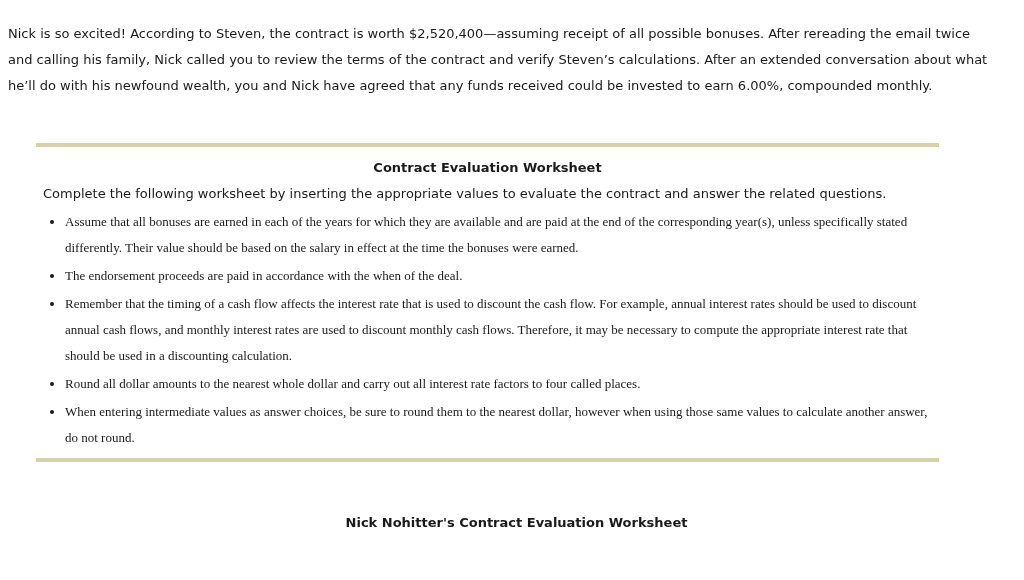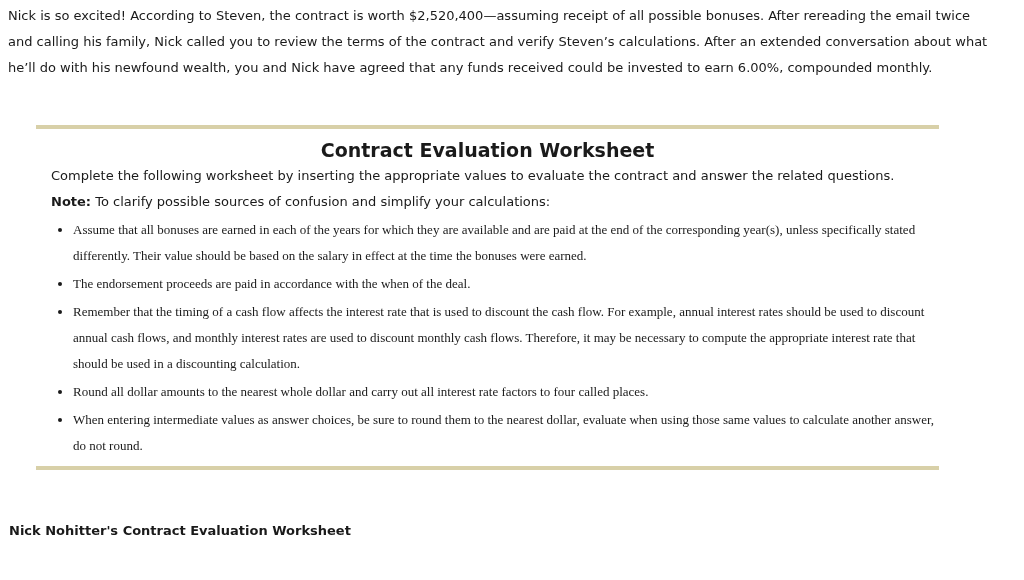--- a/index.html
+++ b/index.html
@@ -10,46 +10,46 @@
   body {
     width: 1024px;
     height: 580px;
     overflow: hidden;
     font-family: "DejaVu Sans", "Liberation Sans", sans-serif;
     font-size: 13px;
     line-height: 26px;
     color: #1a1a1a;
   }
   .intro {
-    margin: 3px 30px 0 8px;
+    margin: 21px 30px 0 8px;
   }
   .worksheet {
     margin-left: 36px;
     width: 903px;
   }
   .divider {
     height: 4px;
     background: #d8d0a8;
     border: 0;
   }
   .divider-top {
     margin-top: 44px;
   }
   .divider-bottom {
     margin-top: 7px;
   }
   .ws-title {
     margin: 8px 0 0 0;
     font-weight: bold;
     text-align: center;
-    font-size: 19px;
+    font-size: 13px;
     line-height: 26px;
   }
   .ws-body {
-    margin-left: 15px;
+    margin-left: 7px;
   }
   .ws-para {
     margin: 0;
   }
   .note-label {
     font-weight: bold;
   }
   ul.ws-bullets {
     margin: 2px 0 0 0;
     padding-left: 22px;
@@ -58,48 +58,45 @@
   ul.ws-bullets li {
     margin: 0 0 2px 0;
     padding: 0;
     font-family: Liberation Serif, serif;
   }
   .footer-heading {
     margin: 48px 0 0 9px;
     font-weight: bold;
     font-size: 13px;
     line-height: 26px;
+    text-align: center;
   }
 </style>
 </head>
 <body>
 
 <p class="intro">Nick is so excited! According to Steven, the contract is worth $2,520,400—assuming receipt of all possible bonuses. After rereading the email twice and calling his family, Nick called you to review the terms of the contract and verify Steven’s calculations. After an extended conversation about what he’ll do with his newfound wealth, you and Nick have agreed that any funds received could be invested to earn 6.00%, compounded monthly.</p>
 
 <div class="worksheet">
 
   <hr class="divider divider-top">
 
   <div class="ws-title">Contract Evaluation Worksheet</div>
 
   <div class="ws-body">
 
     <p class="ws-para">Complete the following worksheet by inserting the appropriate values to evaluate the contract and answer the related questions.</p>
 
-    <p class="ws-para">
-      <span class="note-label">Note:</span>
-      <span>To clarify possible sources of confusion and simplify your calculations:</span>
-    </p>
 
     <ul class="ws-bullets">
       <li>Assume that all bonuses are earned in each of the years for which they are available and are paid at the end of the corresponding year(s), unless specifically stated differently. Their value should be based on the salary in effect at the time the bonuses were earned.</li>
       <li>The endorsement proceeds are paid in accordance with the when of the deal.</li>
       <li>Remember that the timing of a cash flow affects the interest rate that is used to discount the cash flow. For example, annual interest rates should be used to discount annual cash flows, and monthly interest rates are used to discount monthly cash flows. Therefore, it may be necessary to compute the appropriate interest rate that should be used in a discounting calculation.</li>
       <li>Round all dollar amounts to the nearest whole dollar and carry out all interest rate factors to four called places.</li>
-      <li>When entering intermediate values as answer choices, be sure to round them to the nearest dollar, evaluate when using those same values to calculate another answer, do not round.</li>
+      <li>When entering intermediate values as answer choices, be sure to round them to the nearest dollar, however when using those same values to calculate another answer, do not round.</li>
     </ul>
 
   </div>
 
   <hr class="divider divider-bottom">
 
 </div>
 
 <div class="footer-heading">Nick Nohitter's Contract Evaluation Worksheet</div>
 

